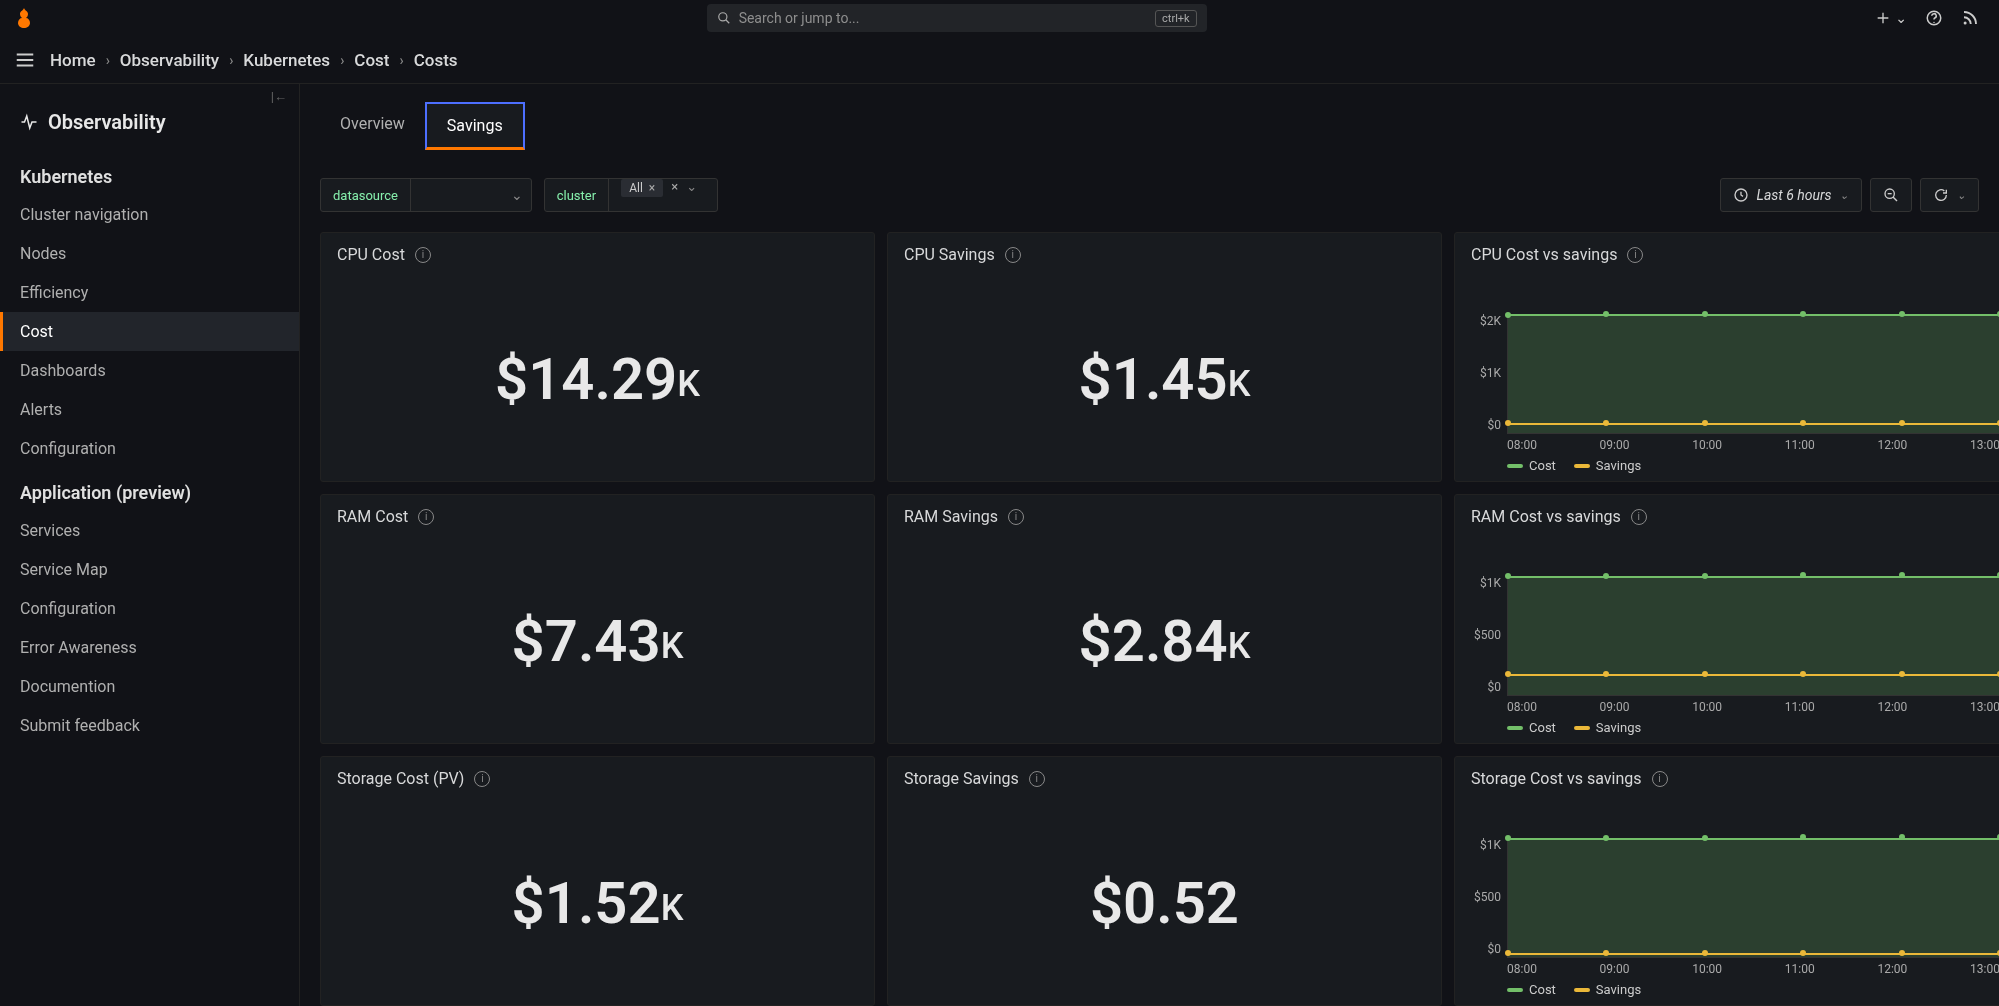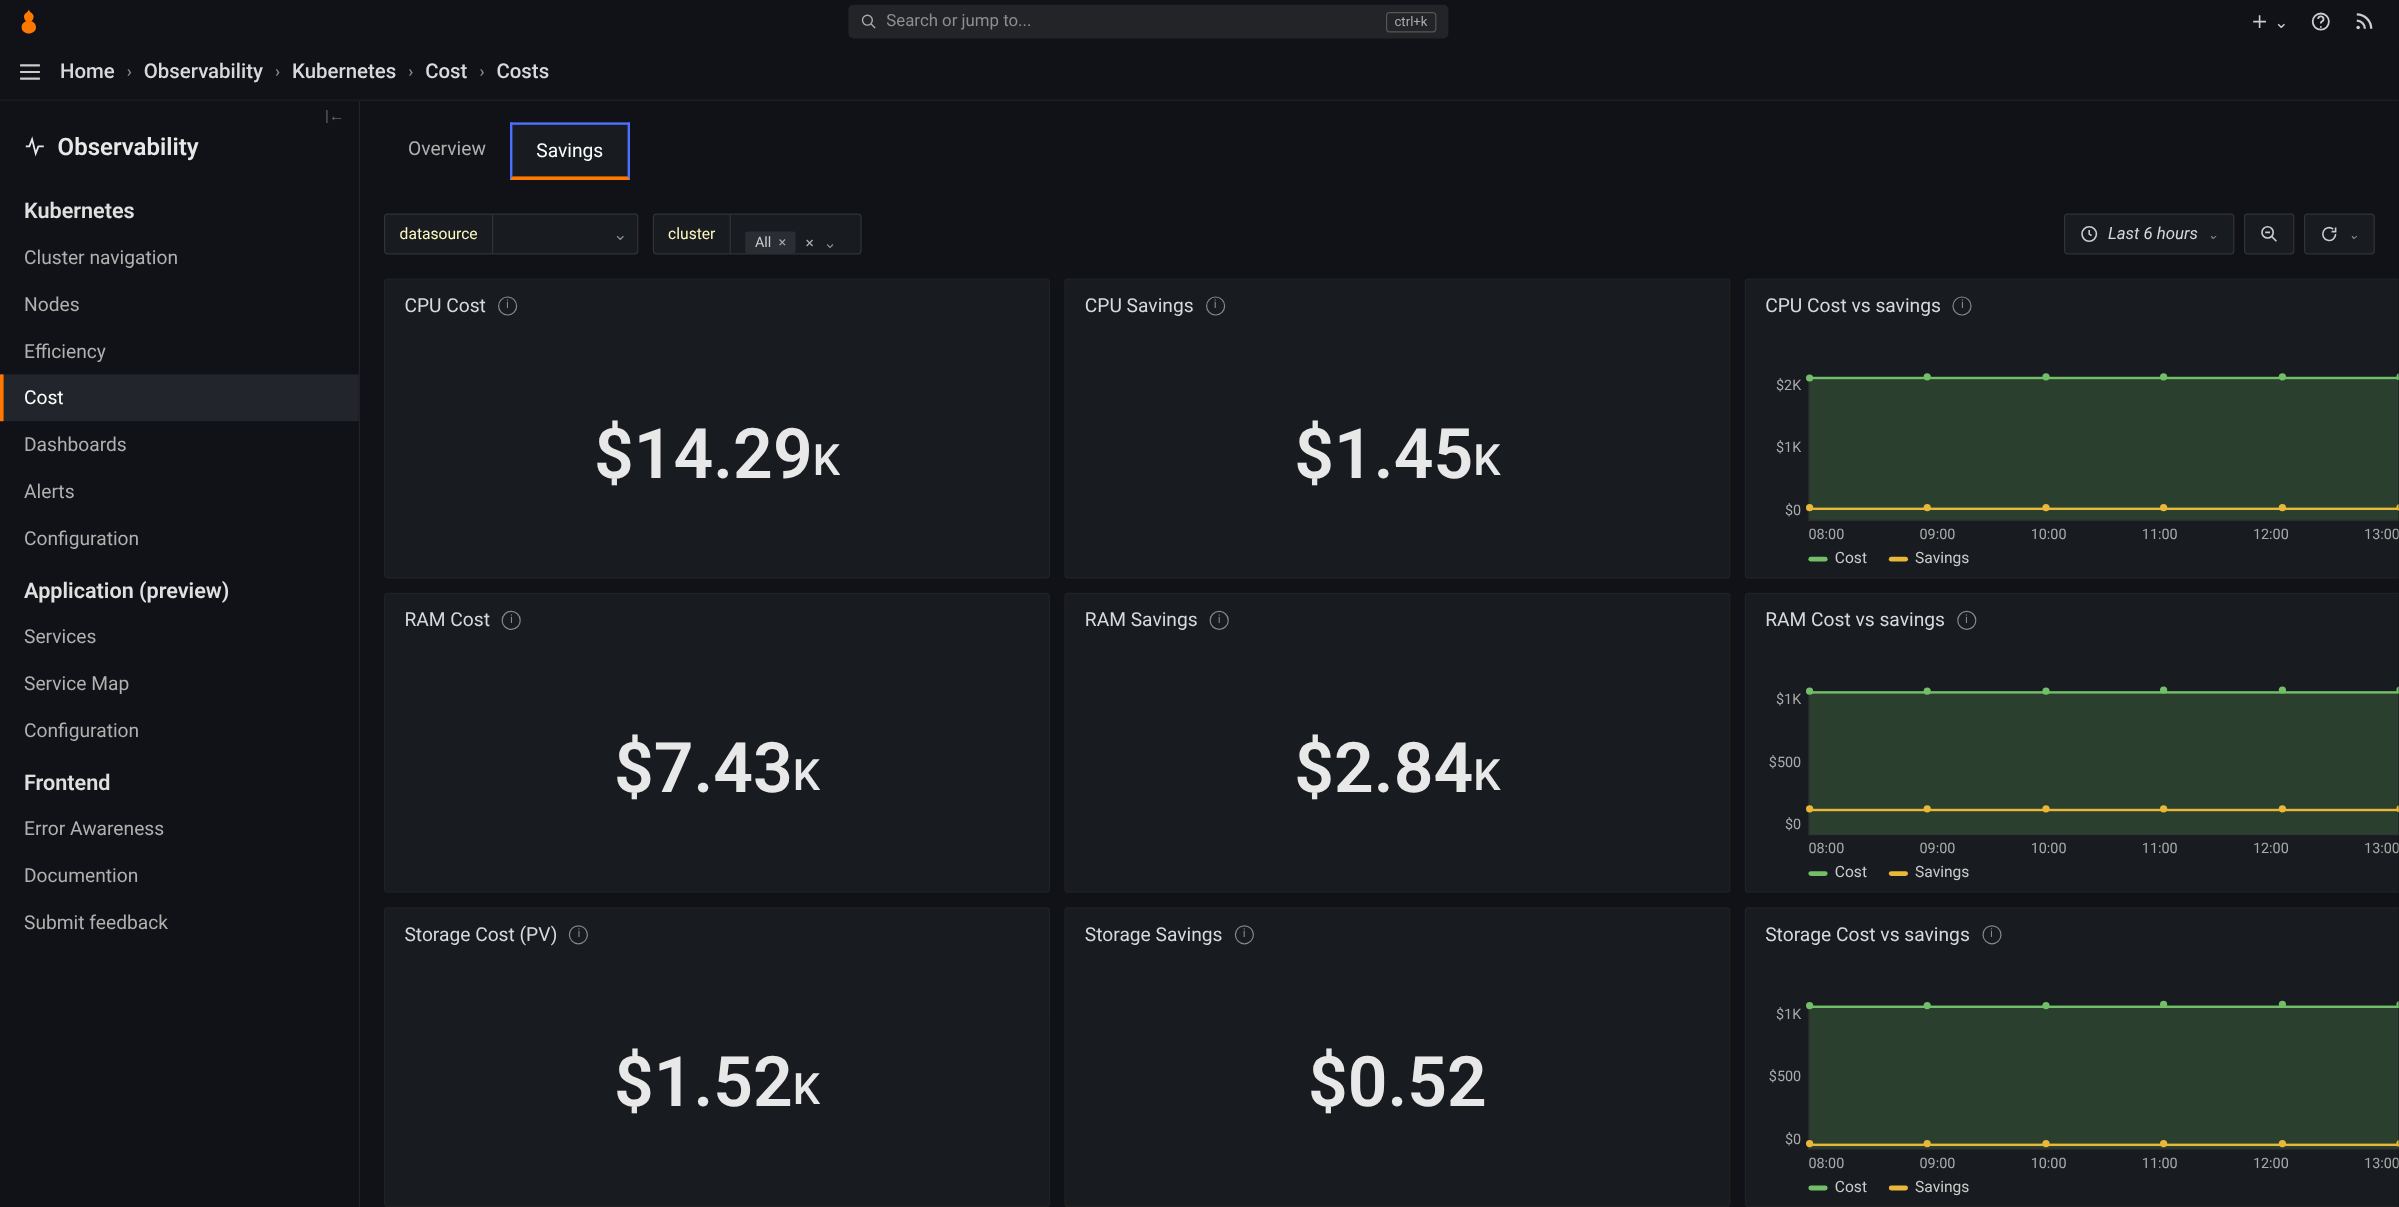--- a/index.html
+++ b/index.html
@@ -99,22 +99,22 @@
 
 .controls-row { display: flex; align-items: center; gap: 12px; margin-bottom: 20px; padding-right: 20px; }
 .var-control {
   display: flex;
   align-items: center;
   border: 1px solid #333;
   border-radius: 3px;
   height: 34px;
   background: #181b1f;
 }
-.var-label { padding: 0 12px; color: #fef9c3; font-size: 13px; border-right: 1px solid #333; height: 100%; display: flex; align-items: center; }
-.var-value { padding: 0 12px; color: #ccc; font-size: 13px; display: flex; align-items: flex-end; gap: 8px; height: 100%; }
+.var-label { padding: 0 12px; color: #86efac; font-size: 13px; border-right: 1px solid #333; height: 100%; display: flex; align-items: center; }
+.var-value { padding: 0 12px; color: #ccc; font-size: 13px; display: flex; align-items: flex-start; gap: 8px; height: 100%; }
 .var-chevron { color: #888; padding-right: 8px; }
 .chip { background: #2a2d33; padding: 2px 8px; border-radius: 2px; display: flex; align-items: center; gap: 6px; font-size: 12px; }
 .chip-x { color: #aaa; cursor: pointer; }
 .controls-right { margin-left: auto; display: flex; gap: 8px; }
 .btn {
   display: flex; align-items: center; gap: 8px;
   border: 1px solid #333; border-radius: 3px;
   height: 34px; padding: 0 12px;
   background: #181b1f; color: #d8d9da;
   cursor: pointer; font-size: 14px; font-style: italic;
@@ -236,21 +236,20 @@
     <div class="sidebar-item active">Cost</div>
     <div class="sidebar-item">Dashboards</div>
     <div class="sidebar-item">Alerts</div>
     <div class="sidebar-item">Configuration</div>
 
     <div class="sidebar-section-title">Application (preview)</div>
     <div class="sidebar-item">Services</div>
     <div class="sidebar-item">Service Map</div>
     <div class="sidebar-item">Configuration</div>
 
-    <div class="sidebar-section-title">Frontend</div>
     <div class="sidebar-item">Error Awareness</div>
     <div class="sidebar-item">Documention</div>
     <div class="sidebar-item">Submit feedback</div>
   </div>
 
   <div class="main">
 
     <div class="tabs">
       <div class="tab">Overview</div>
       <div class="tab active">Savings</div>

